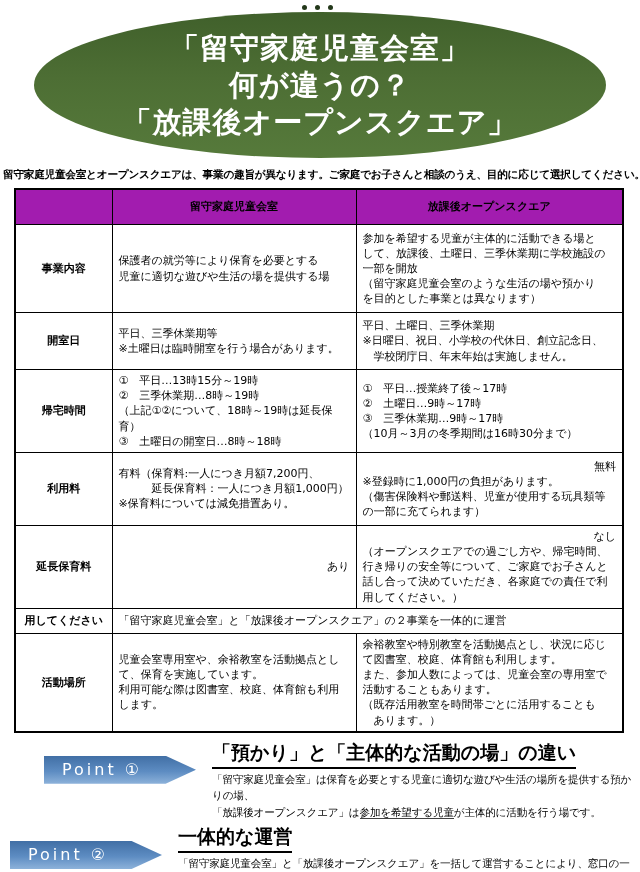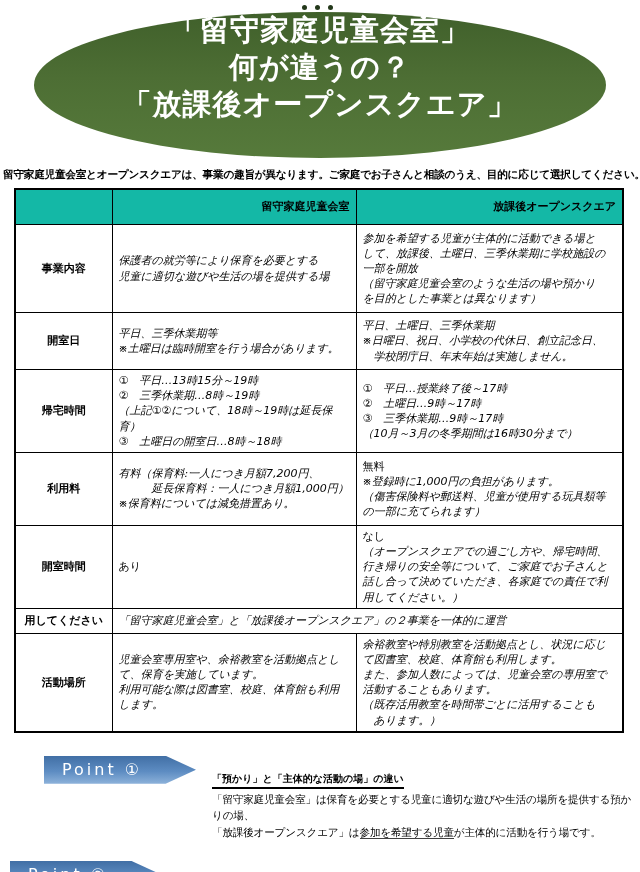--- a/index.html
+++ b/index.html
@@ -10,21 +10,21 @@
   .page{width:640px;height:872px;position:relative;}
 
   
   .dots{display:flex;justify-content:center;gap:8px;padding-top:5px;margin-left:-6px;}
   .dot{width:5px;height:5px;border-radius:50%;background:#23381a;}
 
   
   .ellipse{
     width:572px;height:146px;margin:2px auto 0 auto;border-radius:50%;
     background:linear-gradient(180deg,#40602b 0%,#4d6e34 45%,#567a3b 100%);
-    display:flex;flex-direction:column;align-items:center;
+    display:flex;flex-direction:column;justify-content:center;align-items:center;
   }
   .title-line{
     color:#ffffff;font-weight:bold;font-size:29px;line-height:37px;
     letter-spacing:1px;white-space:nowrap;
   }
 
   
   .intro{
     margin:10px 3px 0 3px;font-size:10.7px;font-weight:bold;
     letter-spacing:-0.3px;white-space:nowrap;
@@ -35,41 +35,41 @@
     border-collapse:collapse;margin:6px 0 0 14px;width:608px;table-layout:fixed;
     border:2px solid #000;
   }
   table.cmp th,table.cmp td{
     border:1.5px solid #000;vertical-align:middle;padding:3px 6px;
     font-size:11px;line-height:1.38;
   }
   col.lbl{width:97px;}
   col.c1{width:244px;}
   col.c2{width:267px;}
-  th.head{background:#14b8a6;font-size:13px;font-weight:bold;text-align:right;height:28px;}
+  th.head{background:#a21caf;font-size:13px;font-weight:bold;text-align:center;height:28px;}
   td.rowlabel{font-weight:bold;text-align:center;font-size:12px;}
-  .t{text-align:left;white-space:pre-wrap;font-style:italic;}
-  .c{text-align:left;white-space:pre-wrap;}
+  .t{text-align:left;white-space:pre-wrap;}
+  .c{text-align:right;white-space:pre-wrap;}
 
   
   .points{margin:7px 0 0 10px;}
   .point{display:flex;gap:16px;margin-bottom:4px;}
   .badge{
     width:152px;height:28px;flex:0 0 152px;
     background:linear-gradient(180deg,#416fa5 0%,#5d8cc2 55%,#8db2da 100%);
     clip-path:polygon(0 0,80% 0,100% 50%,80% 100%,0 100%);
     display:flex;align-items:center;justify-content:flex-start;
   }
   .badge span{
     color:#fff;font-size:16px;letter-spacing:3px;padding-left:18px;white-space:nowrap;
   }
   .badge1{margin-top:16px;margin-left:34px;}
   .badge2{margin-top:17px;}
   .ptext{flex:1;min-width:0;}
-  .pheading{font-size:10px;font-weight:bold;margin-bottom:2px;margin-top:32px;}
+  .pheading{font-size:19px;font-weight:bold;margin-bottom:2px;}
   .pheading .u{border-bottom:2px solid #000;padding-bottom:1px;display:inline-block;}
   .pbody{font-size:10.6px;line-height:1.55;white-space:pre-wrap;letter-spacing:-0.2px;}
   .useg{border-bottom:1px solid #404040;}
 </style>
 </head>
 <body>
 
 <div class="page">
 
   <div class="dots">
@@ -153,21 +153,21 @@
       <td>
         <div class="c">無料</div>
         <div class="t">※登録時に1,000円の負担があります。
 （傷害保険料や郵送料、児童が使用する玩具類等
 の一部に充てられます）</div>
       </td>
     </tr>
 
 
     <tr style="height:75px">
-      <td class="rowlabel">開室時間</td>
+      <td class="rowlabel">延長保育料</td>
       <td>
             <div class="c">あり</div>
           </td>
       <td>
         <div class="c">なし</div>
         <div class="t">（オープンスクエアでの過ごし方や、帰宅時間、
 行き帰りの安全等について、ご家庭でお子さんと
 話し合って決めていただき、各家庭での責任で利
 用してください。）</div>
       </td>

